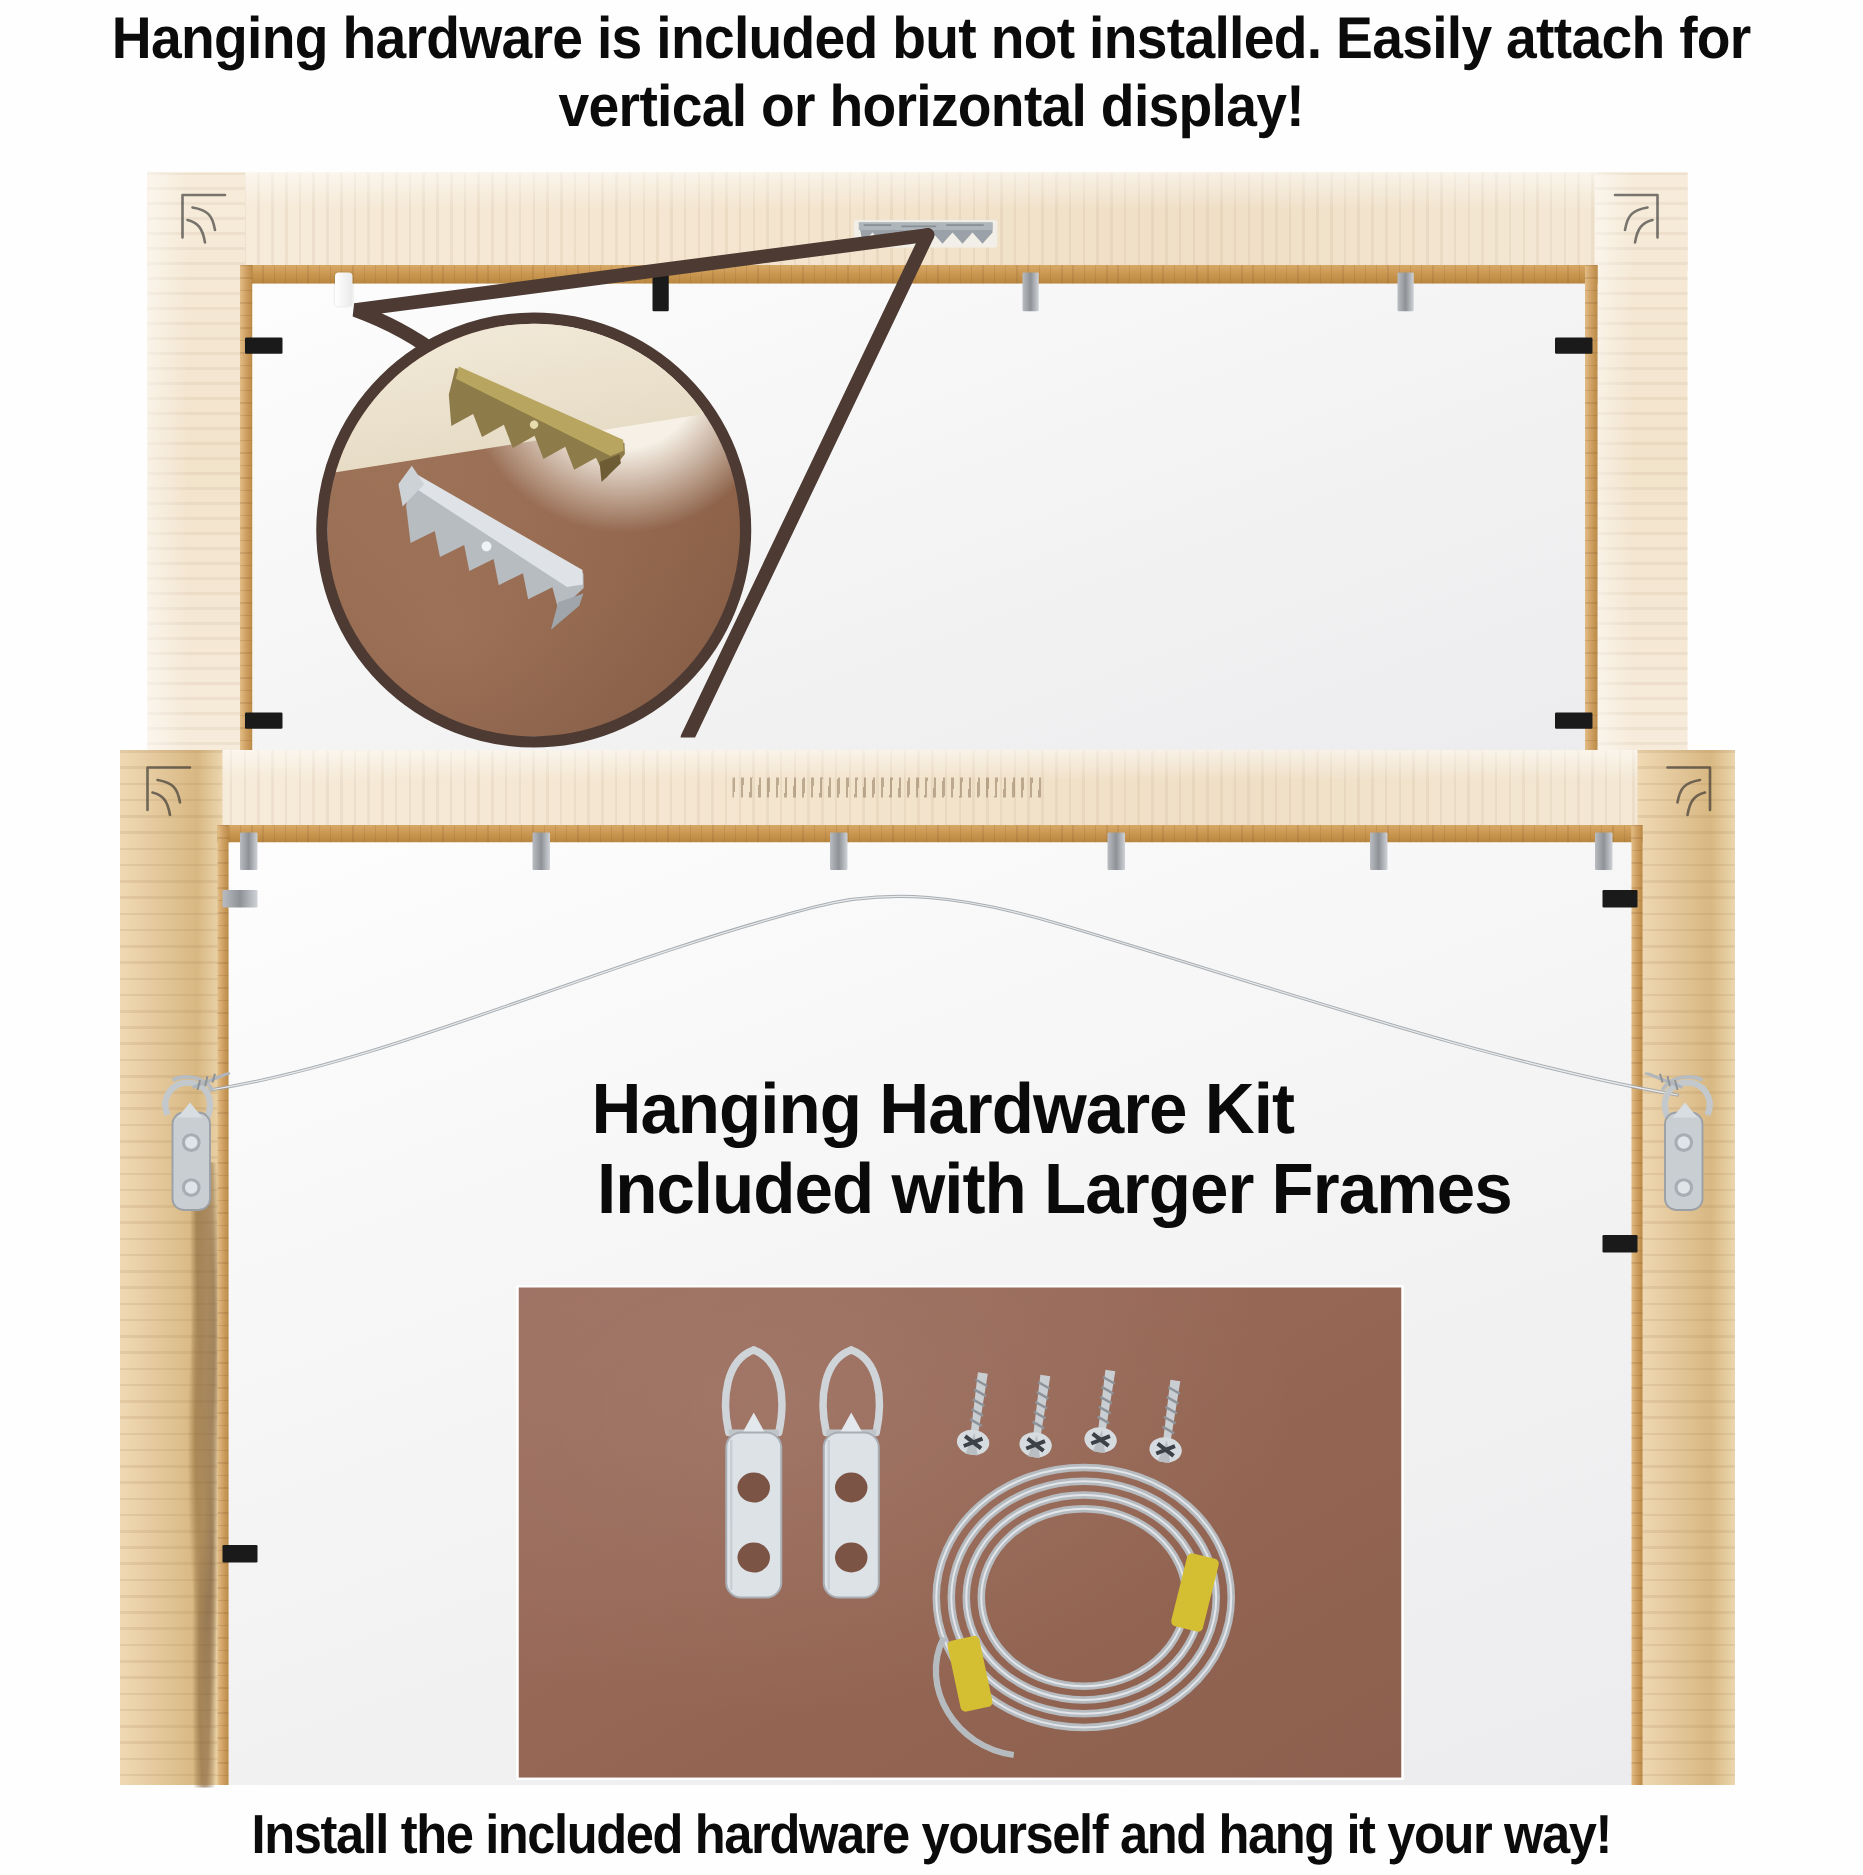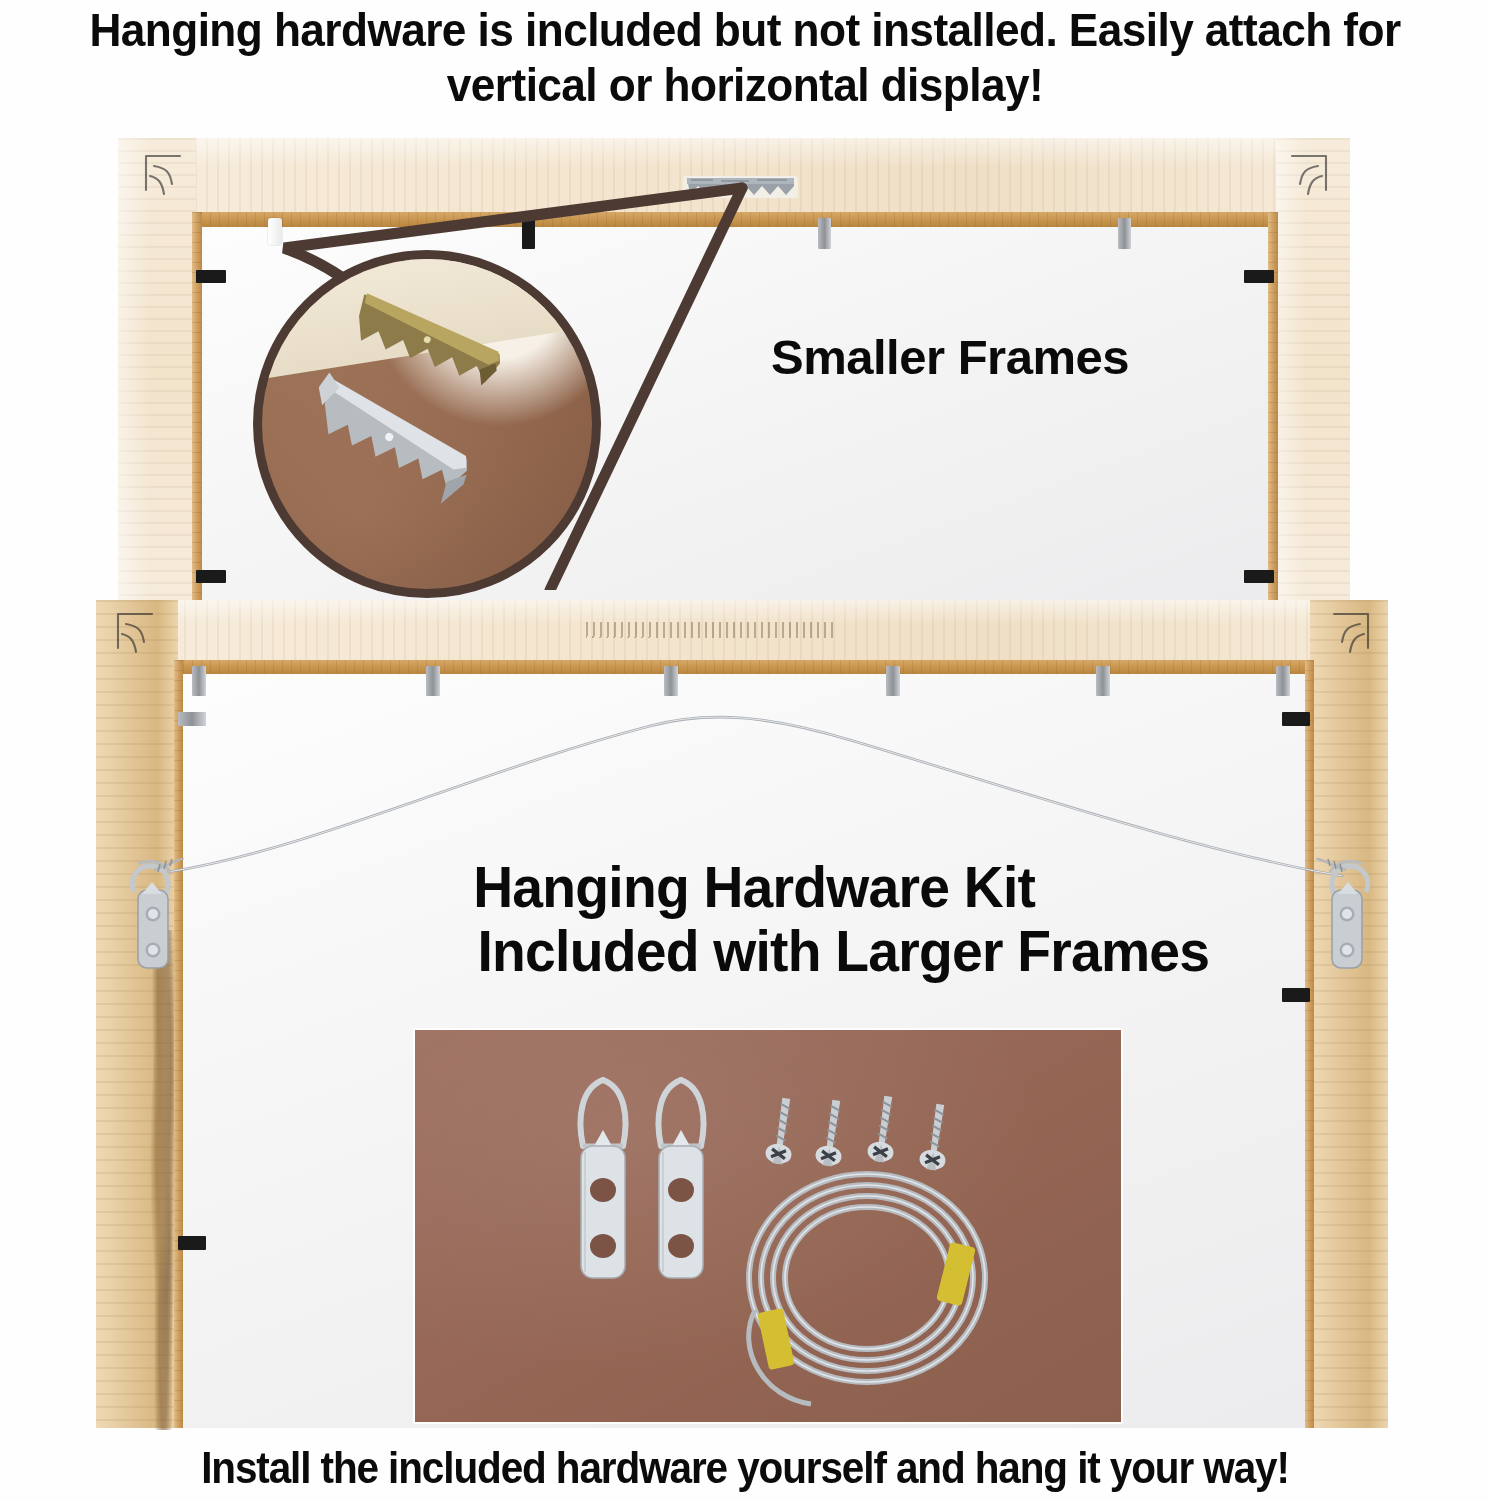--- a/index.html
+++ b/index.html
@@ -171,21 +171,20 @@
         <path d="M6 10 H164 L170 20 L162 46 L148 32 L136 50 L122 34 L110 52 L96 36 L84 54 L70 38 L58 56 L44 40 L32 58 L14 34 Z" fill="#b7bcc1"></path>
         <path d="M8 8 H162 L168 18 L158 26 L10 18 Z" fill="#dfe3e7"></path>
         <path d="M2 4 L18 12 L12 36 L0 22 Z" fill="#cdd2d7"></path>
         <path d="M158 40 L172 24 L174 34 L164 62 Z" fill="#9fa5ab"></path>
         <circle cx="86" cy="30" r="4" fill="#f0f3f6"></circle>
       </svg>
     </div>
   </div>
 
   <div class="blk blk1" style="left:620px;top:330px;width:660px;">
-    <div>Smaller Frames</div>
   </div>
 
   <div class="frame" style="left:96px;top:600px;width:1292px;height:828px;">
 
     <div class="rail wood-cream" style="left:0;top:0;width:1292px;height:64px;"></div>
     <div class="rail wood-nat-v" style="left:0;top:0;width:82px;height:828px;"></div>
     <div class="rail wood-nat-v" style="right:0;top:0;width:78px;height:828px;"></div>
 
     <div style="position:absolute;left:54px;top:330px;width:30px;height:500px;opacity:.55;
                 background:

